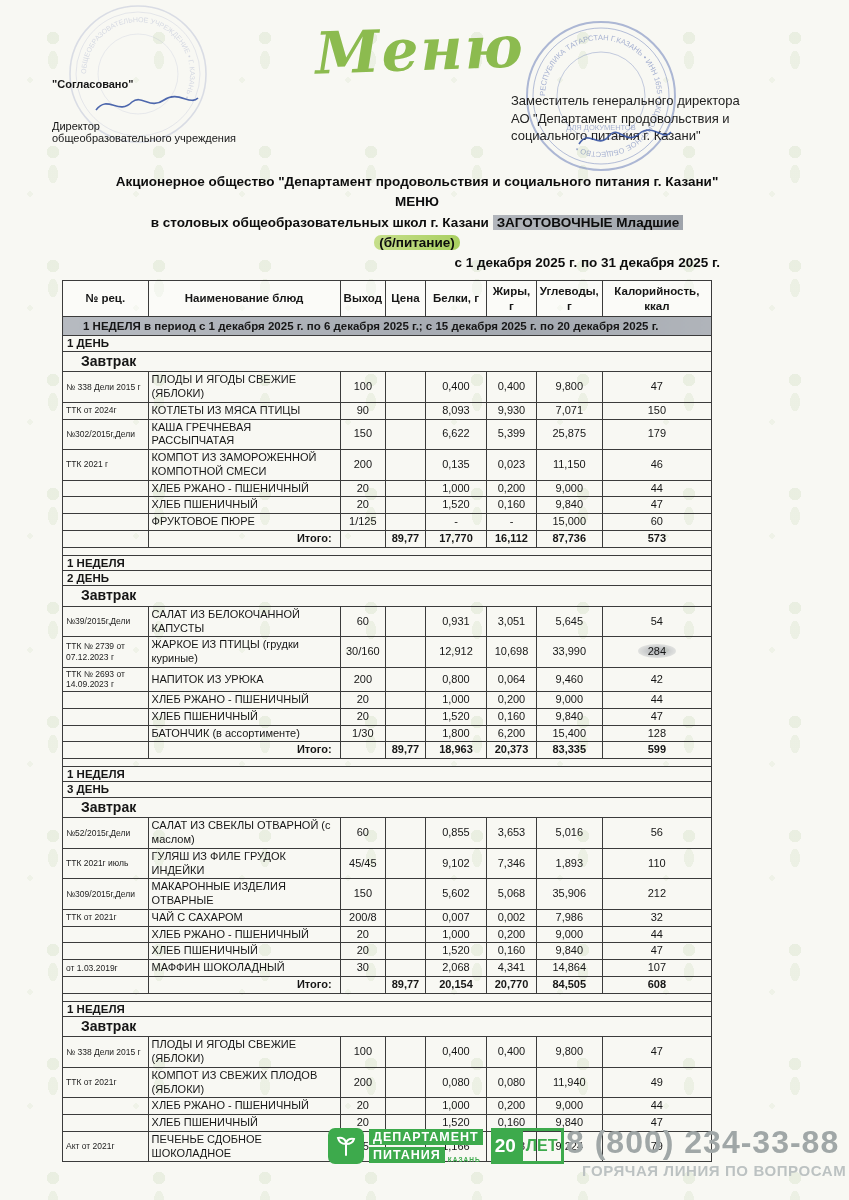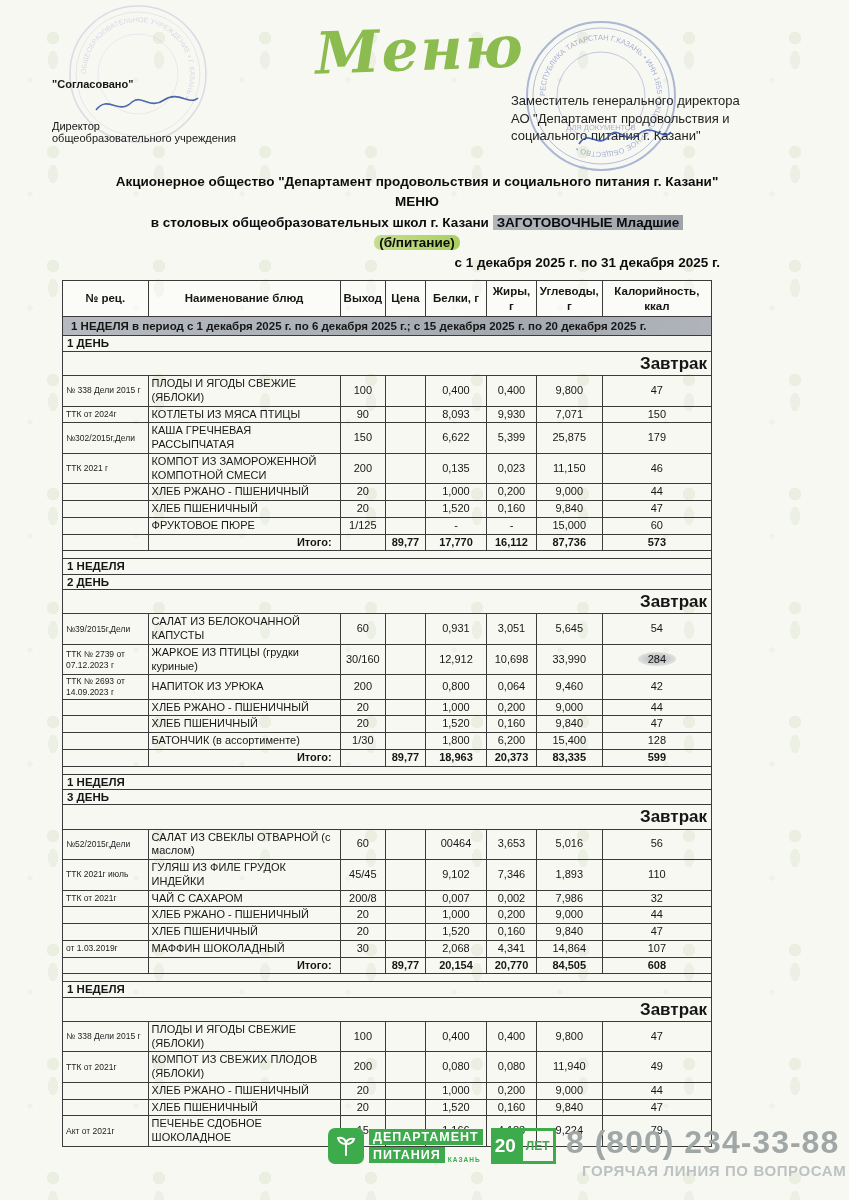--- a/index.html
+++ b/index.html
@@ -42,40 +42,40 @@
   .titles .period { text-align:right; padding-right:42px; }
 
   
   .menu-table { position:absolute; top:280px; left:62px; width:650px;
     border-collapse:collapse; font-size:11px; z-index:2; }
   .menu-table th, .menu-table td { border:1px solid #3b3b3b; padding:1px 3px; line-height:1.25; vertical-align:middle; }
   .menu-table thead th { font-weight:bold; text-align:center; font-size:11.5px; height:36px; background:rgba(255,255,255,0.4); }
   td.rec  { font-size:8.5px; color:#1c1c1c; }
   td.name { font-size:11px;margin-left:26px; }
   td.num  { text-align:center; font-size:11px; }
-  tr.banner-row td { background:linear-gradient(97deg,#b6bac0,#a4a9b0 70%,#b0b4ba); font-weight:bold; font-size:11.5px; padding:2px 8px; }
+  tr.banner-row td { background:linear-gradient(97deg,#b6bac0,#a4a9b0 70%,#b0b4ba); font-weight:bold; font-size:11.5px; padding:2px 20px; }
   tr.week-row td, tr.day-row td { font-weight:bold; font-size:11.5px; padding:0 4px; }
-  tr.meal-row td { font-weight:bold; font-size:17px; padding:1px 4px;text-align:right; }
+  tr.meal-row td { font-weight:bold; font-size:14px; padding:1px 18px; }
   tr.gap-row td { height:8px; padding:0; }
   tr.total-row td { font-weight:bold; }
   tr.total-row td.name { text-align:right; padding-right:8px; }
   .smudge { background:radial-gradient(ellipse at center, rgba(110,116,128,0.55), rgba(110,116,128,0.18) 68%, transparent 100%);
     border-radius:50%; padding:1px 10px; }
 
   
   .footer { position:absolute; left:0; top:1120px; width:806px; height:70px; z-index:2; }
   .logo { position:absolute; left:328px; top:8px; display:flex; align-items:center; gap:5px; }
   .logo-icon { width:36px; height:36px; background:#3daa4c; border-radius:7px; display:flex; align-items:center; justify-content:center; }
   .logo-text { display:flex; flex-direction:column; gap:2px; }
   .logo-line { background:#3daa4c; color:#fff; font-weight:bold; font-size:12.5px; letter-spacing:1px; padding:1px 4px; white-space:nowrap; }
   .logo-line2-wrap { display:flex; align-items:flex-end; gap:3px; }
   .logo-city { color:#3daa4c; font-size:6.5px; font-weight:bold; letter-spacing:1px; }
   .badge20 { display:flex; margin-left:3px; height:36px; }
   .badge-num { background:#3daa4c; color:#fff; font-weight:bold; font-size:19px; display:flex; align-items:center; padding:0 4px; }
-  .badge-let { border:3px solid #3daa4c; color:#3daa4c; font-weight:bold; font-size:12px; display:flex; align-items:center; padding:4px 3px; }
+  .badge-let { border:3px solid #3daa4c; color:#3daa4c; font-weight:bold; font-size:16px; display:flex; align-items:center; padding:4px 3px; }
   .phone { position:absolute; left:566px; top:4px; font-size:32px; font-weight:bold; color:#a0a7a7; letter-spacing:1px; white-space:nowrap; }
   .hotline { position:absolute; left:582px; top:42px; font-size:15px; font-weight:bold; color:#bcc2c2; letter-spacing:0.6px; white-space:nowrap; }
 
   .stamp-text { font-family:"Liberation Sans", sans-serif; }
 </style>
 </head>
 <body>
 
 <div class="page">
 
@@ -343,34 +343,44 @@
           <td colspan="8">3 ДЕНЬ</td>
         </tr>
         <tr class="meal-row">
           <td colspan="8">Завтрак</td>
         </tr>
         <tr>
           <td class="rec">№52/2015г,Дели</td>
           <td class="name">САЛАТ ИЗ СВЕКЛЫ ОТВАРНОЙ (с маслом)</td>
           <td class="num">60</td>
           <td class="num"></td>
-          <td class="num">00464</td>
+          <td class="num">0,855</td>
           <td class="num">3,653</td>
           <td class="num">5,016</td>
           <td class="num">56</td>
         </tr>
         <tr>
           <td class="rec">ТТК 2021г июль</td>
           <td class="name">ГУЛЯШ ИЗ ФИЛЕ ГРУДОК ИНДЕЙКИ</td>
           <td class="num">45/45</td>
           <td class="num"></td>
           <td class="num">9,102</td>
           <td class="num">7,346</td>
           <td class="num">1,893</td>
           <td class="num">110</td>
+        </tr>
+        <tr>
+          <td class="rec">№309/2015г,Дели</td>
+          <td class="name">МАКАРОННЫЕ ИЗДЕЛИЯ ОТВАРНЫЕ</td>
+          <td class="num">150</td>
+          <td class="num"></td>
+          <td class="num">5,602</td>
+          <td class="num">5,068</td>
+          <td class="num">35,906</td>
+          <td class="num">212</td>
         </tr>
         <tr>
           <td class="rec">ТТК от 2021г</td>
           <td class="name">ЧАЙ С САХАРОМ</td>
           <td class="num">200/8</td>
           <td class="num"></td>
           <td class="num">0,007</td>
           <td class="num">0,002</td>
           <td class="num">7,986</td>
           <td class="num">32</td>

